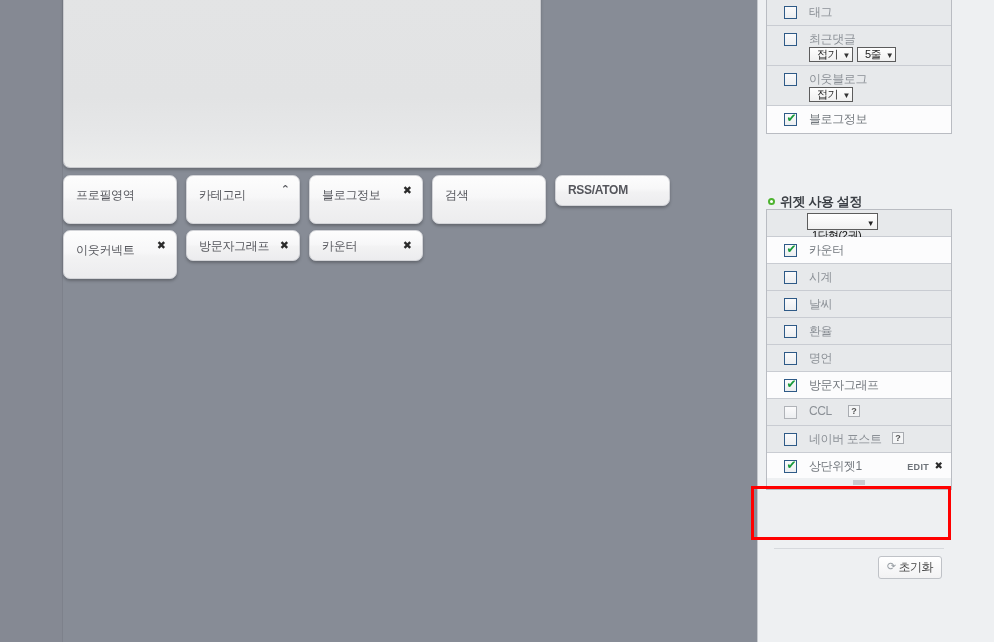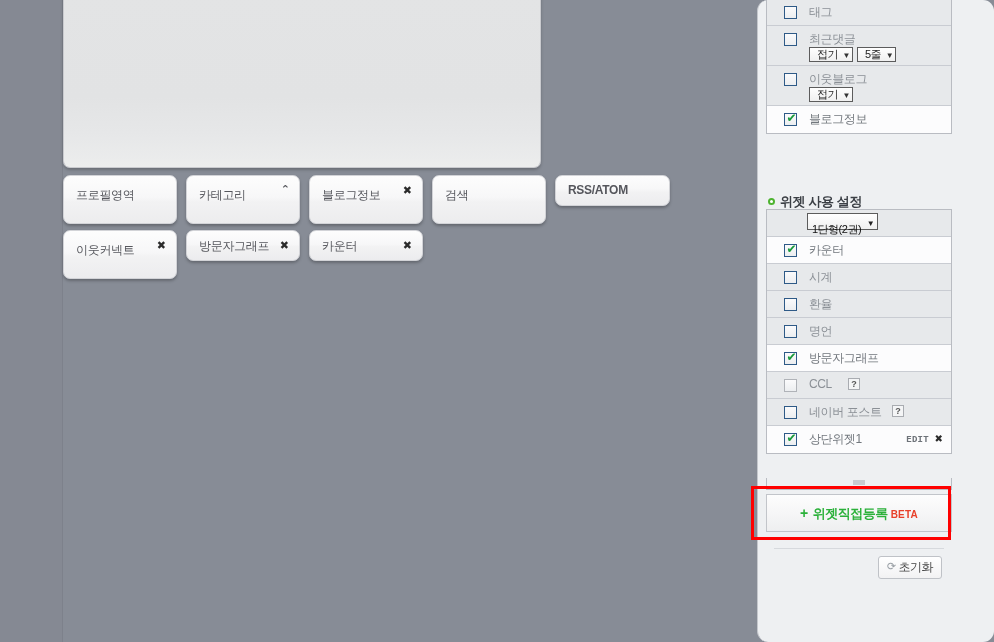--- a/index.html
+++ b/index.html
@@ -72,21 +72,20 @@
     line-height: 1;
   }
 
   
   #sidebar {
     position: absolute;
     left: 757px; top: 0;
     width: 237px; height: 642px;
     background: #eef0f2;
     border-left: 1px solid #c4c7cc;
-    border-radius: 11px;
   }
 
   .list-box {
     position: absolute;
     left: 8px;
     width: 186px;
     background: #e7e9eb;
     border: 1px solid #b9bcc2;
     border-top: none;
   }
@@ -138,21 +137,20 @@
     text-align: center;
     line-height: 11px;
   }
   .row .edit {
     position: absolute;
     right: 22px; top: 9px;
     font-size: 9px;
     font-weight: bold;
     color: #6d7278;
     letter-spacing: 0.3px;
-    font-family: Liberation Mono, monospace;
   }
   .row .xbtn {
     position: absolute;
     right: 8px; top: 7px;
     font-size: 10px;
     font-weight: bold;
     color: #2b2b2b;
   }
 
   .mini-sel {
@@ -203,21 +201,21 @@
     border-bottom: 1px solid #c9ccd2;
   }
   .sel-row .big-sel {
     position: absolute;
     left: 40px; top: 3px;
     height: 17px;
     background: linear-gradient(to bottom,#ffffff,#f0f0f0);
     border: 1px solid #5c5c5c;
     font-size: 11px;
     color: #111;
-    padding: 8px 16px 0 4px;
+    padding: 14px 16px 0 4px;
     line-height: 15px;
     letter-spacing: -0.5px;
     white-space: nowrap;
   }
   .sel-row .big-sel::after {
     content: "\25BC";
     position: absolute;
     right: 3px; top: 2px;
     font-size: 8px;
     color: #222;
@@ -384,20 +382,24 @@
       <div class="row on">
         <span class="cb checked"></span>
         <span class="rlbl">카운터</span>
       </div>
       <div class="row">
         <span class="cb"></span>
         <span class="rlbl">시계</span>
       </div>
       <div class="row">
         <span class="cb"></span>
+        <span class="rlbl">날씨</span>
+      </div>
+      <div class="row">
+        <span class="cb"></span>
         <span class="rlbl">환율</span>
       </div>
       <div class="row">
         <span class="cb"></span>
         <span class="rlbl">명언</span>
       </div>
       <div class="row on">
         <span class="cb checked"></span>
         <span class="rlbl">방문자그래프</span>
       </div>
@@ -416,24 +418,20 @@
         <span class="rlbl">상단위젯1</span>
         <span class="edit">EDIT</span>
         <span class="xbtn">✖</span>
       </div>
     </div>
 
   <div id="list-scroll">
     <div class="nub"></div>
   </div>
 
-  <div id="register-btn">
-    <span class="plus">+</span>
-    <span class="txt">위젯직접등록</span><span class="beta">BETA</span>
-  </div>
 
   <div id="divider"></div>
 
   <div id="reset-btn" style="left:120px;">
     <span class="spin">⟳</span><span>초기화</span>
   </div>
 </div>
 
 <div id="red-frame"></div>
 

